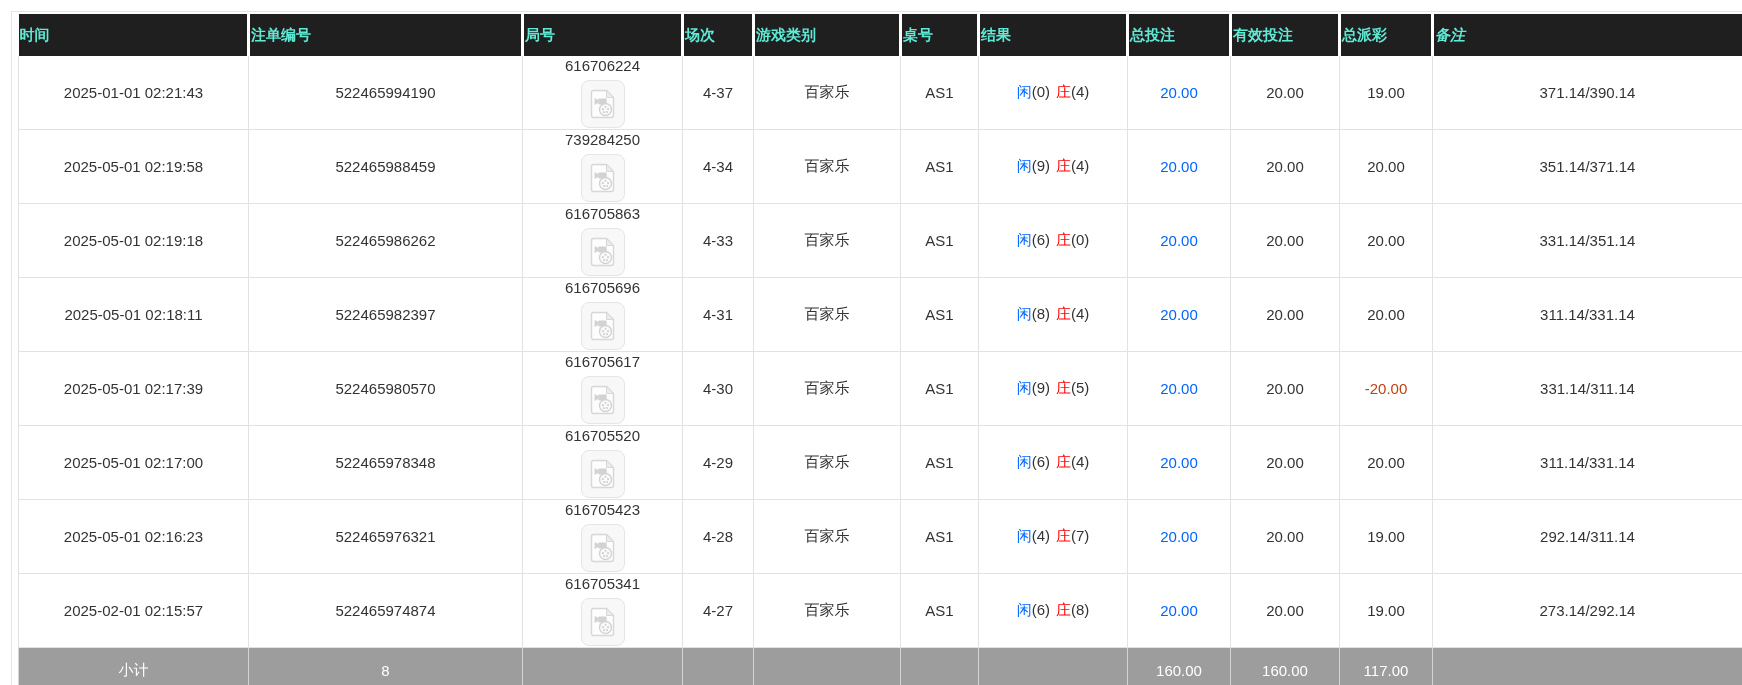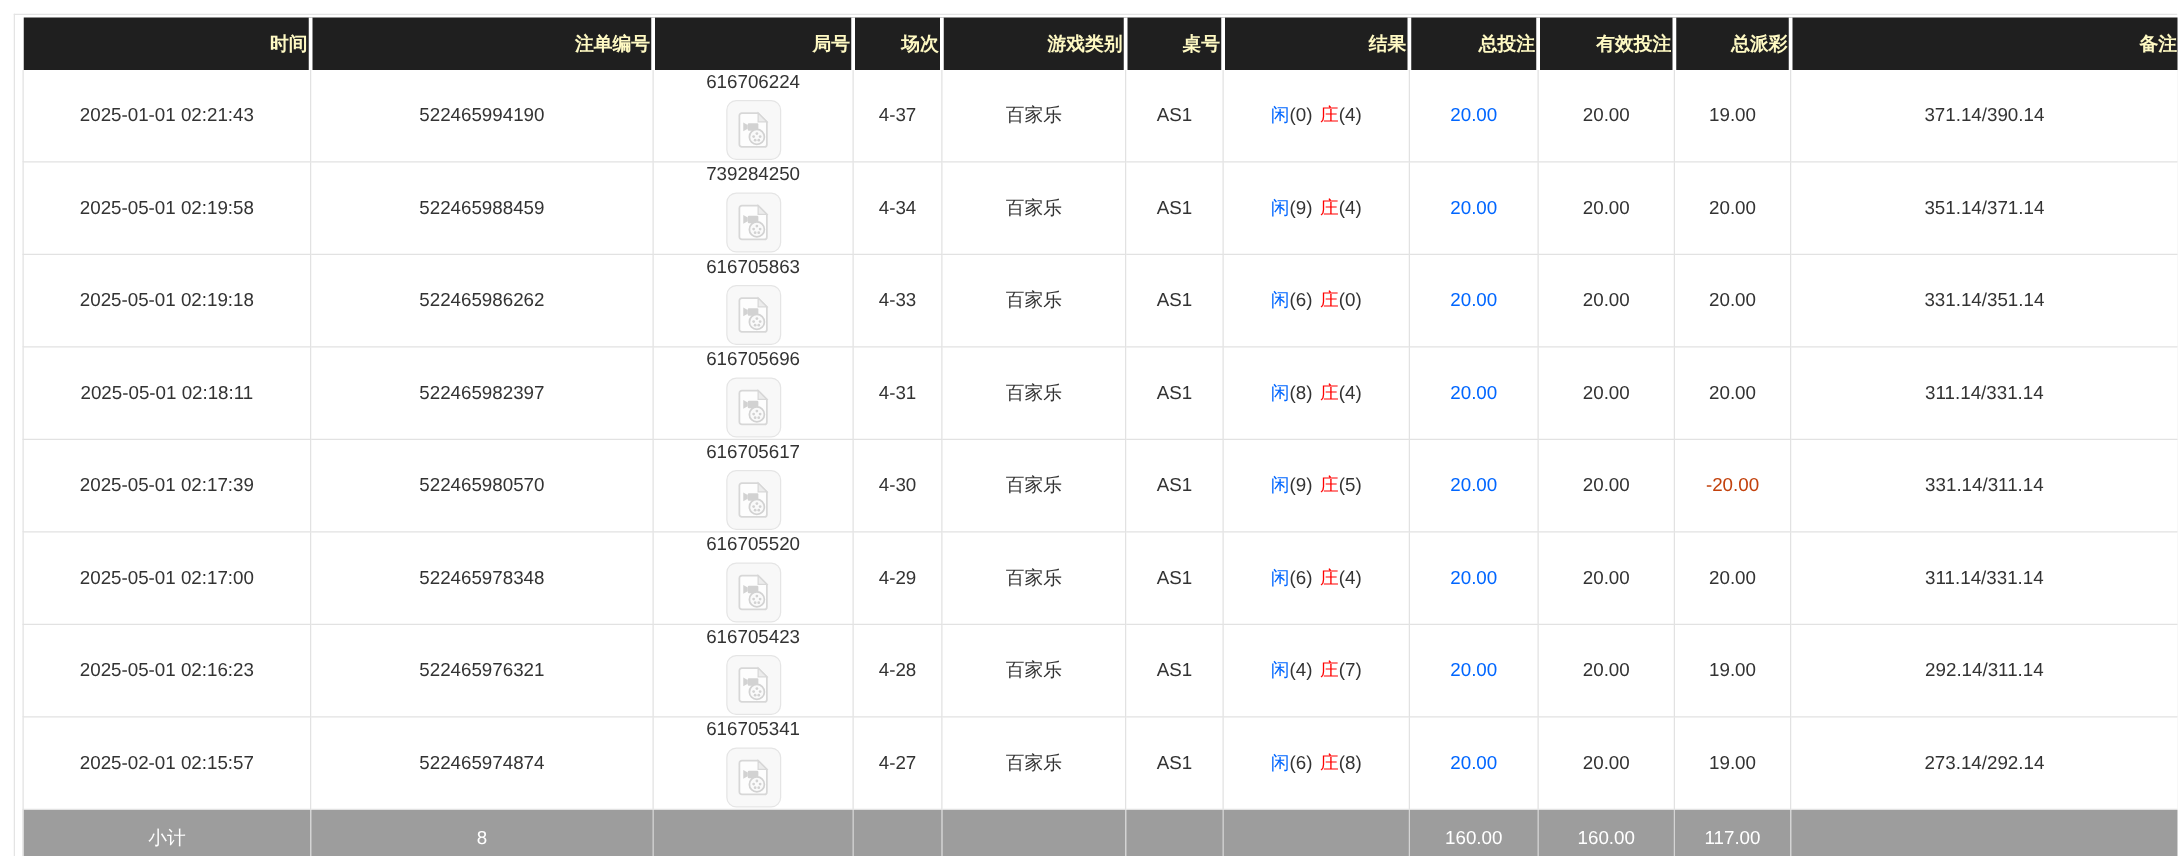--- a/index.html
+++ b/index.html
@@ -11,27 +11,27 @@
   .panel-edge{
     position:absolute;left:11px;top:11px;right:0;bottom:0;
     border-left:1px solid #e4e4e4;border-top:1px solid #e4e4e4;
     pointer-events:none;
   }
   table.bet-table{
     position:absolute;left:18px;top:14px;
     width:1724px;table-layout:fixed;border-collapse:collapse;
   }
   th{
-    background:#1f1f1f;color:#fef9c3;font-weight:bold;font-size:15px;
-    height:40px;text-align:right;vertical-align:middle;
+    background:#1f1f1f;color:#5eead4;font-weight:bold;font-size:15px;
+    height:40px;text-align:left;vertical-align:middle;
     border-left:3px solid #fff;border-right:3px solid #fff;
     border-top:none;border-bottom:hidden;
   }
   th:first-child{border-left:none;}
-  th:last-child{border-right:none;}
+  th:last-child{border-right:none;font-style:italic;}
   tbody td{
     border:1px solid #e2e2e2;height:60px;text-align:center;
     vertical-align:middle;background:#fff;font-size:15px;color:#333;
   }
   tfoot td{
     border:1px solid #d4d4d4;height:42px;text-align:center;
     vertical-align:middle;background:#9d9d9d;color:#fff;font-size:15px;
   }
   tfoot tr.total-row td{border-top:3px solid #ededed;}
   .blue{color:#0066ff;}

